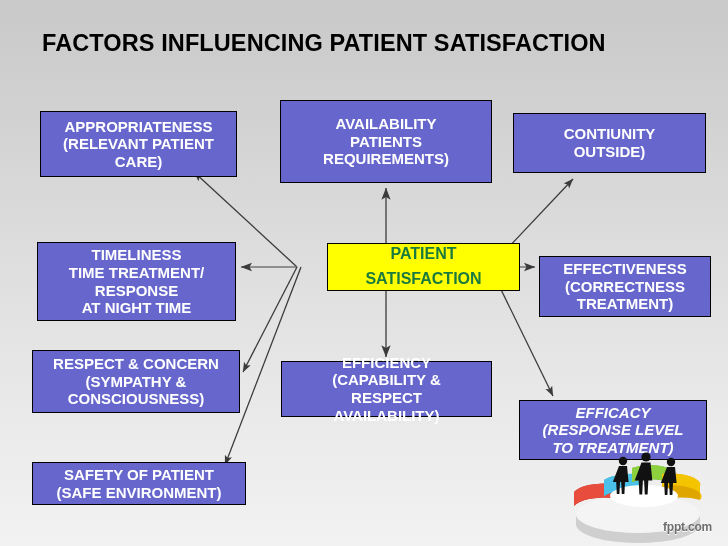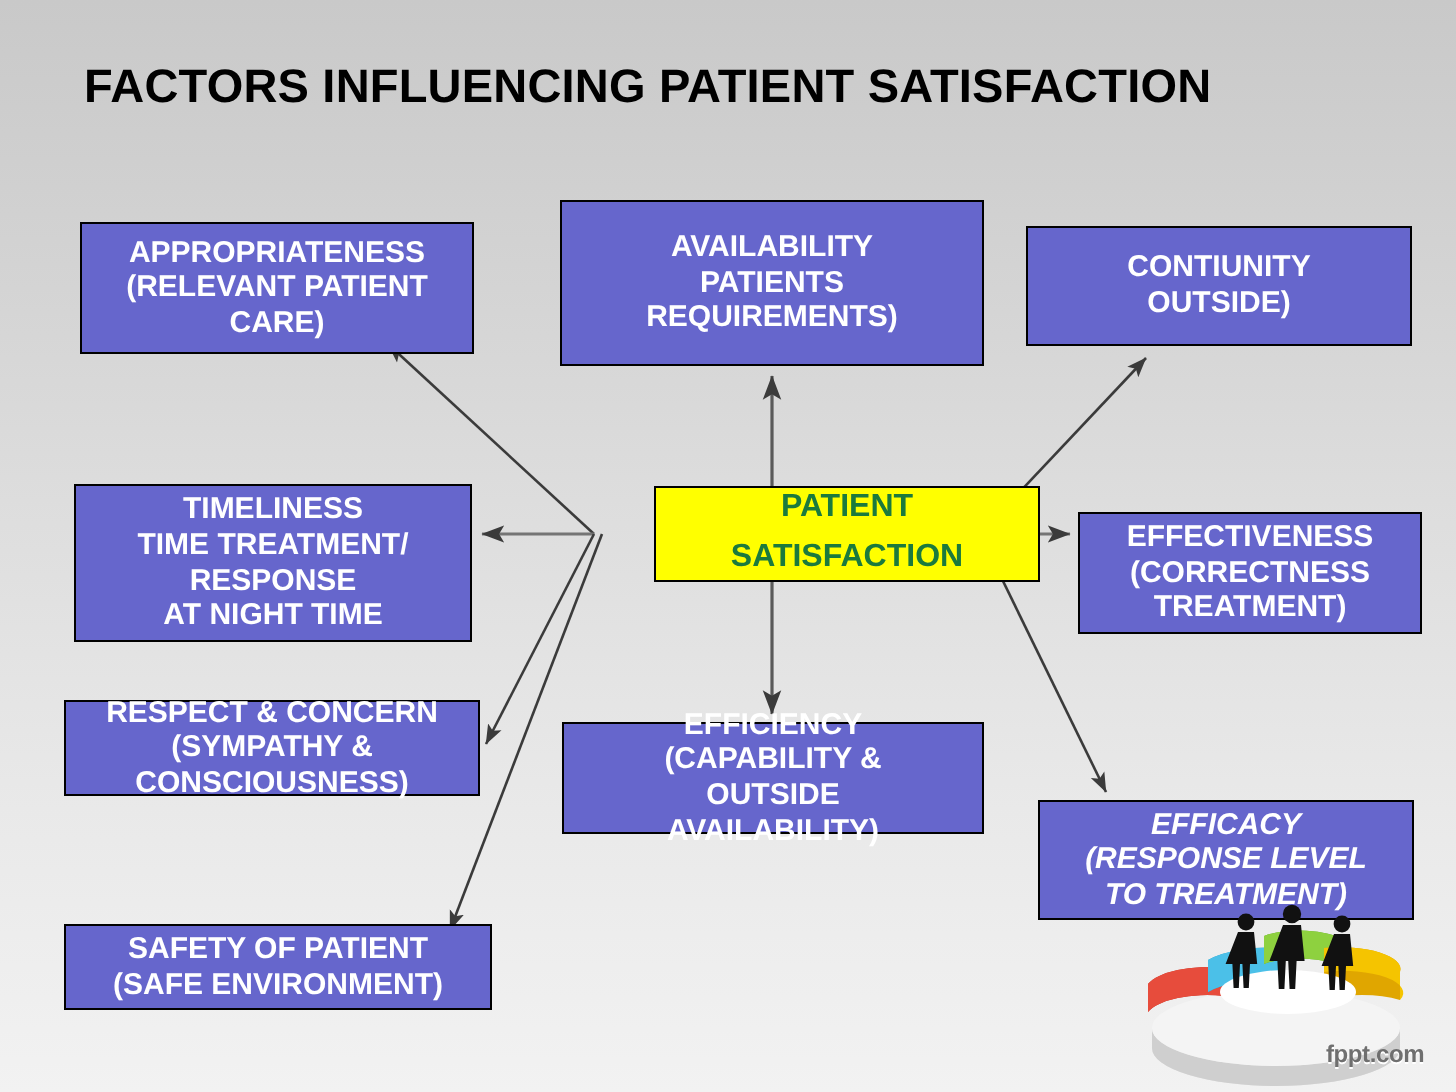--- a/index.html
+++ b/index.html
@@ -65,21 +65,21 @@
   }
   .node .ln { display: block; white-space: nowrap; }
 
   
   #node-appropriateness { left: 40px;  top: 111px; width: 197px; height: 66px; }
   #node-availability    { left: 280px; top: 100px; width: 212px; height: 83px; }
   #node-continuity      { left: 513px; top: 113px; width: 193px; height: 60px; }
   #node-timeliness      { left: 37px;  top: 242px; width: 199px; height: 79px; }
   #node-center          { left: 297px; top: 243px; width: 193px; height: 48px; margin-left: 30px; }
   #node-effectiveness   { left: 539px; top: 256px; width: 172px; height: 61px; }
-  #node-respect         { left: 32px;  top: 350px; width: 208px; height: 48px; }
+  #node-respect         { left: 32px;  top: 350px; width: 208px; height: 63px; }
   #node-efficiency      { left: 281px; top: 361px; width: 211px; height: 56px; }
   #node-efficacy        { left: 519px; top: 400px; width: 188px; height: 60px; font-style: italic; }
   #node-safety          { left: 32px;  top: 462px; width: 214px; height: 43px; }
 
   
   #fppt-logo {
     position: absolute;
     left: 566px;
     top: 452px;
     width: 162px;
@@ -161,21 +161,21 @@
 
   <div class="node node-factor" id="node-respect">
     <span class="ln">RESPECT &amp; CONCERN</span>
     <span class="ln">(SYMPATHY &amp;</span>
     <span class="ln">CONSCIOUSNESS)</span>
   </div>
 
   <div class="node node-factor" id="node-efficiency">
     <span class="ln">EFFICIENCY</span>
     <span class="ln">(CAPABILITY &amp;</span>
-    <span class="ln">OUTSIDE</span>
+    <span class="ln">RESPECT</span>
     <span class="ln">AVAILABILITY)</span>
   </div>
 
   <div class="node node-factor" id="node-efficacy">
     <span class="ln">EFFICACY</span>
     <span class="ln">(RESPONSE LEVEL</span>
     <span class="ln">TO TREATMENT)</span>
   </div>
 
   <div class="node node-factor" id="node-safety">

